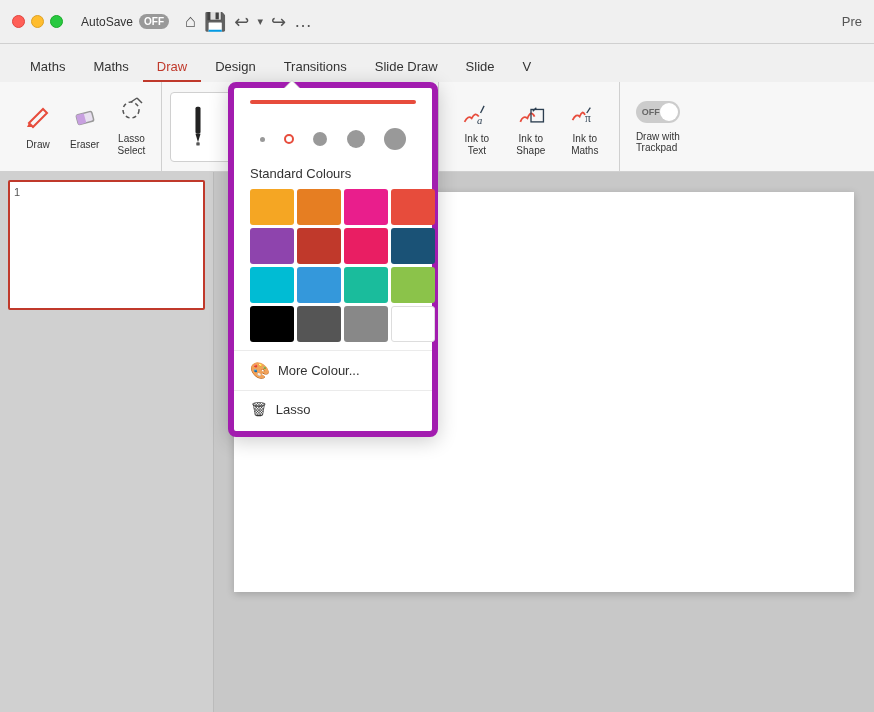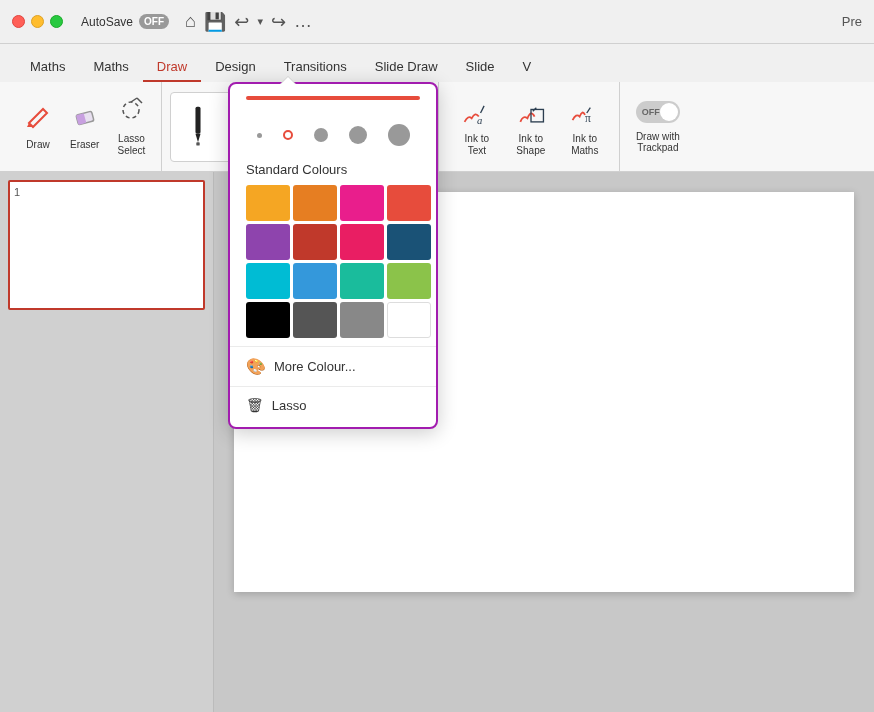--- a/index.html
+++ b/index.html
@@ -165,21 +165,21 @@
       padding: 2px;
       cursor: pointer;
     }
     .toggle-knob {
       width: 18px;
       height: 18px;
       background: white;
       border-radius: 50%;
       margin-left: auto;
     }
-    .toggle-label { font-size: 10px; color: #333; text-align: center; }
+    .toggle-label { font-size: 10px; color: #333; text-align: left; }
 
     
     .main-area {
       display: flex;
       height: calc(712px - 44px - 38px - 90px);
       background: #c8c8c8;
     }
 
     
     .slide-panel {
@@ -217,21 +217,21 @@
       height: 400px;
       box-shadow: 0 2px 8px rgba(0,0,0,0.2);
     }
 
     
     .pen-dropdown {
       position: absolute;
       top: 82px;
       left: 228px;
       background: white;
-      border: 2px solid #a21caf;
+      border: 6px solid #a21caf;
       border-radius: 8px;
       box-shadow: 0 4px 20px rgba(0,0,0,0.2);
       width: 210px;
       z-index: 100;
       padding-bottom: 4px;
     }
 
     .dropdown-color-preview {
       padding: 12px 16px 8px;
     }

